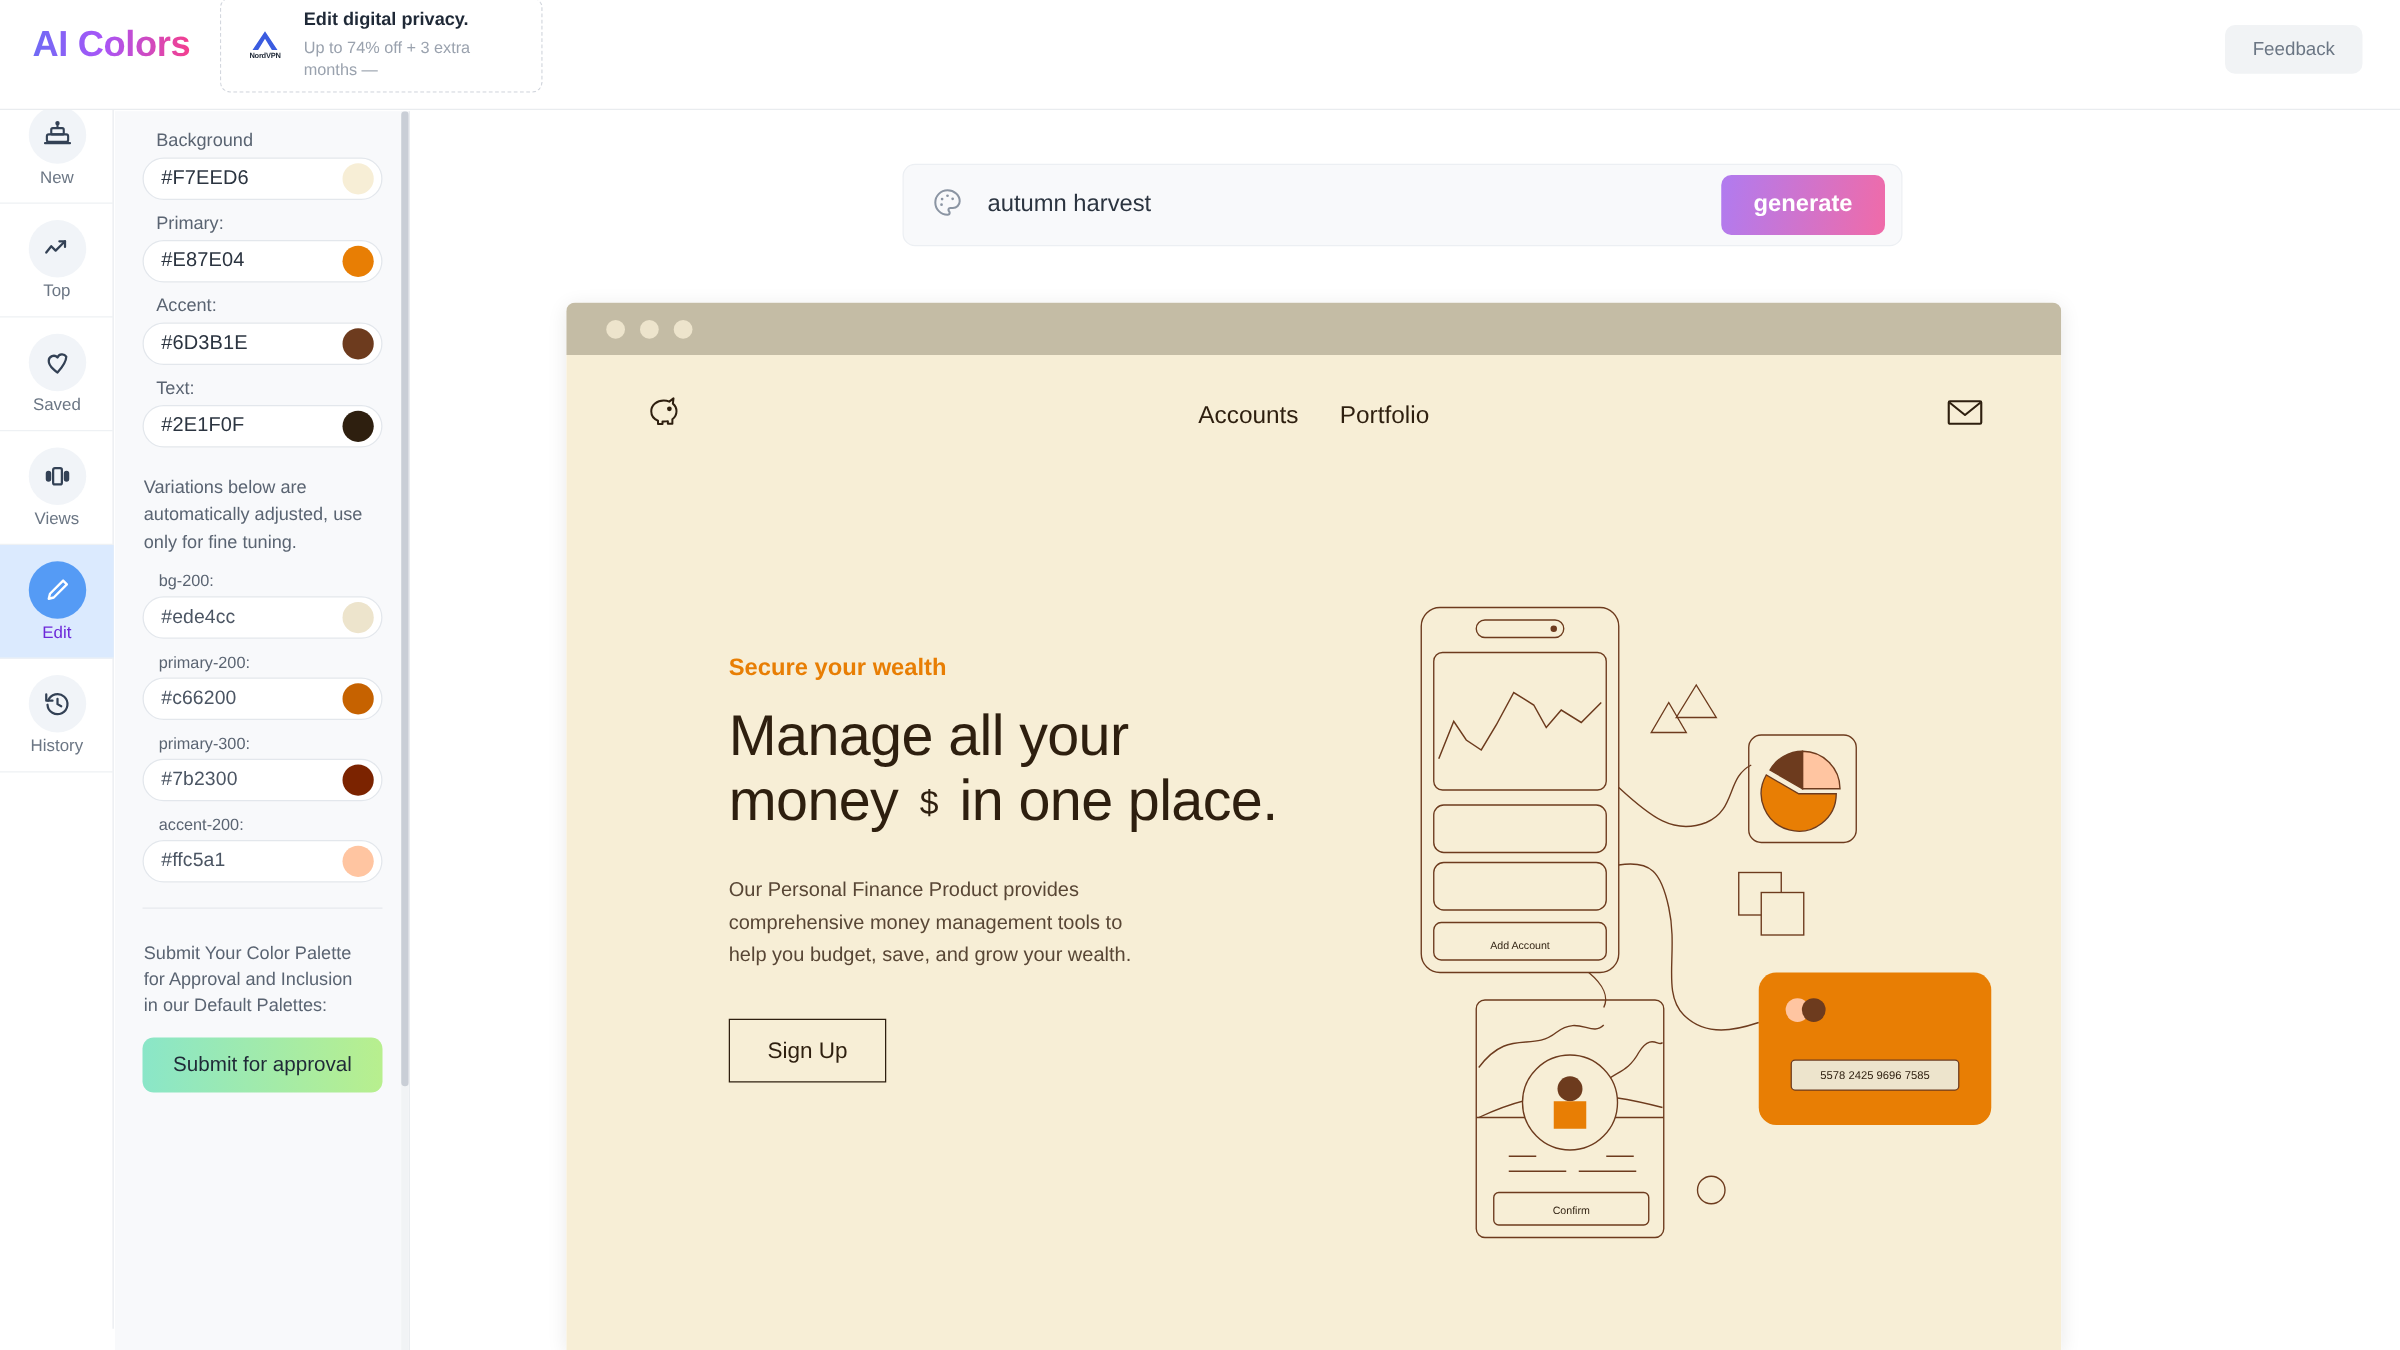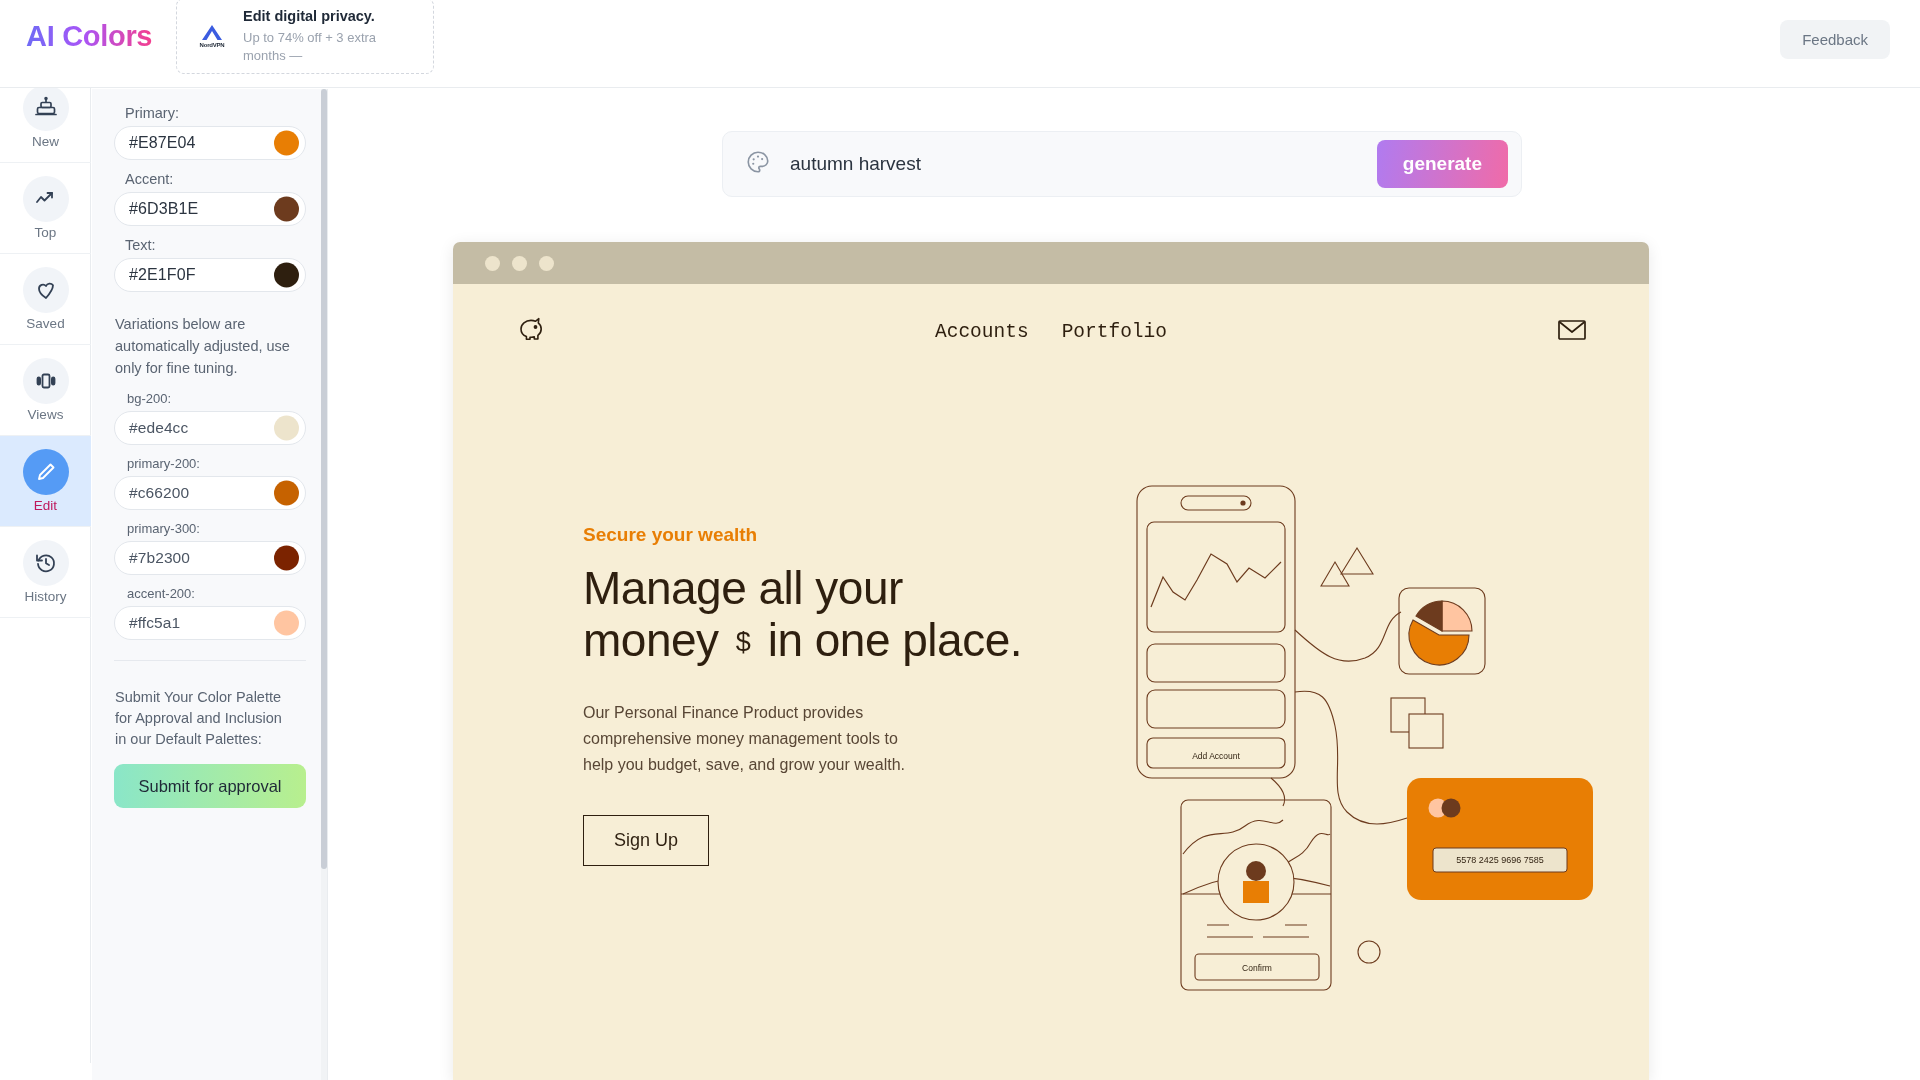--- a/index.html
+++ b/index.html
@@ -62,21 +62,21 @@
     cursor: pointer; gap: 3px;
   }
   .rail-item.active { background: #dbeafe; }
   .rail-circ {
     width: 46px; height: 46px; border-radius: 50%;
     background: #f1f4f8;
     display: flex; align-items: center; justify-content: center;
   }
   .rail-item.active .rail-circ { background: #559bf5; }
   .rail-label { font-size: 13.5px; color: #6b7684; }
-  .rail-item.active .rail-label { color: #be185d; }
+  .rail-item.active .rail-label { color: #6d28d9; }
 
   
   .sidebar {
     position: absolute; left: 92px; top: 89px;
     width: 236px; height: 991px;
     background: #f8f9fb;
     border-right: 1px solid #e9ecef;
     overflow: hidden;
   }
   .sb-inner { padding: 16px 22px 30px 22px; }
@@ -165,21 +165,21 @@
   .page { position: relative; height: 796px; }
 
   .pnav {
     position: relative; height: 96px;
     display: flex; align-items: center; padding: 0 62px;
   }
   .pnav-links {
     position: absolute; left: 0; right: 0; top: 0; height: 96px;
     display: flex; align-items: center; justify-content: center; gap: 33px;
   }
-  .pnav-link { font-size: 19.5px; cursor: pointer; font-family: Liberation Mono, monospace; }
+  .pnav-link { font-size: 19.5px; cursor: pointer; }
   .pnav-right { margin-left: auto; z-index: 2; }
 
   .hero { position: absolute; left: 130px; top: 240px; width: 520px; }
   .eyebrow { font-size: 19px; font-weight: bold; margin-bottom: 16px; }
   .hero-h1 {
     font-size: 46px; font-weight: normal; line-height: 1.14;
     letter-spacing: -0.5px;
   }
   .hero-h1 .dollar { font-size: 27px; vertical-align: 5px; margin: 0 5px; }
   .hero-p { font-size: 16px; line-height: 1.62; margin-top: 33px; width: 330px; }
@@ -276,20 +276,27 @@
           <path d="M12 8v4.3l3 1.7"></path>
       </svg>
     </span>
     <span class="rail-label">History</span>
   </div>
 </div>
 
 <div class="sidebar">
   <div class="sb-inner">
 
+    <div>
+      <div class="field-label">Background</div>
+      <div class="swatch-input">
+        <span class="val">#F7EED6</span>
+        <span class="dot" style="background:#F7EED6"></span>
+      </div>
+    </div>
 
     <div>
       <div class="field-label">Primary:</div>
       <div class="swatch-input">
         <span class="val">#E87E04</span>
         <span class="dot" style="background:#E87E04"></span>
       </div>
     </div>
 
     <div>

